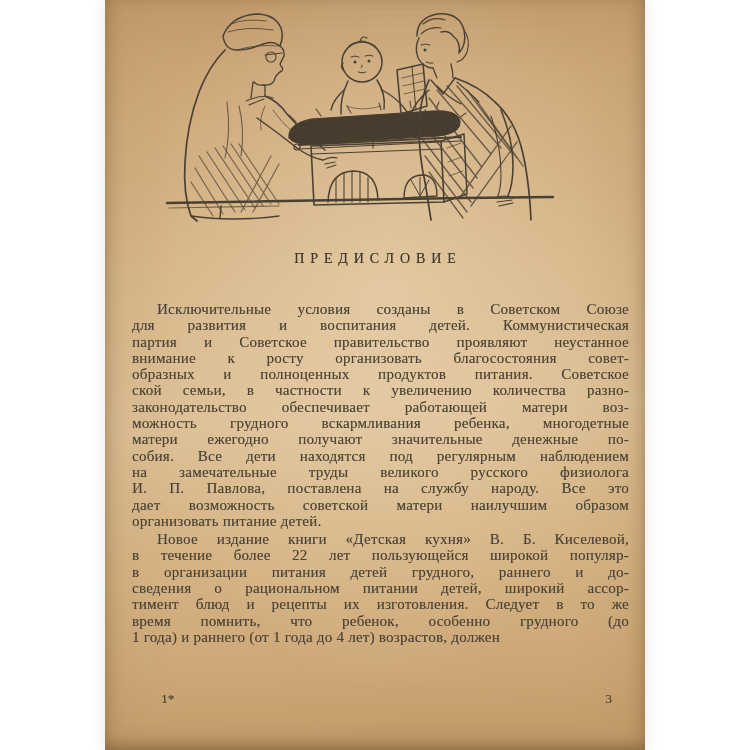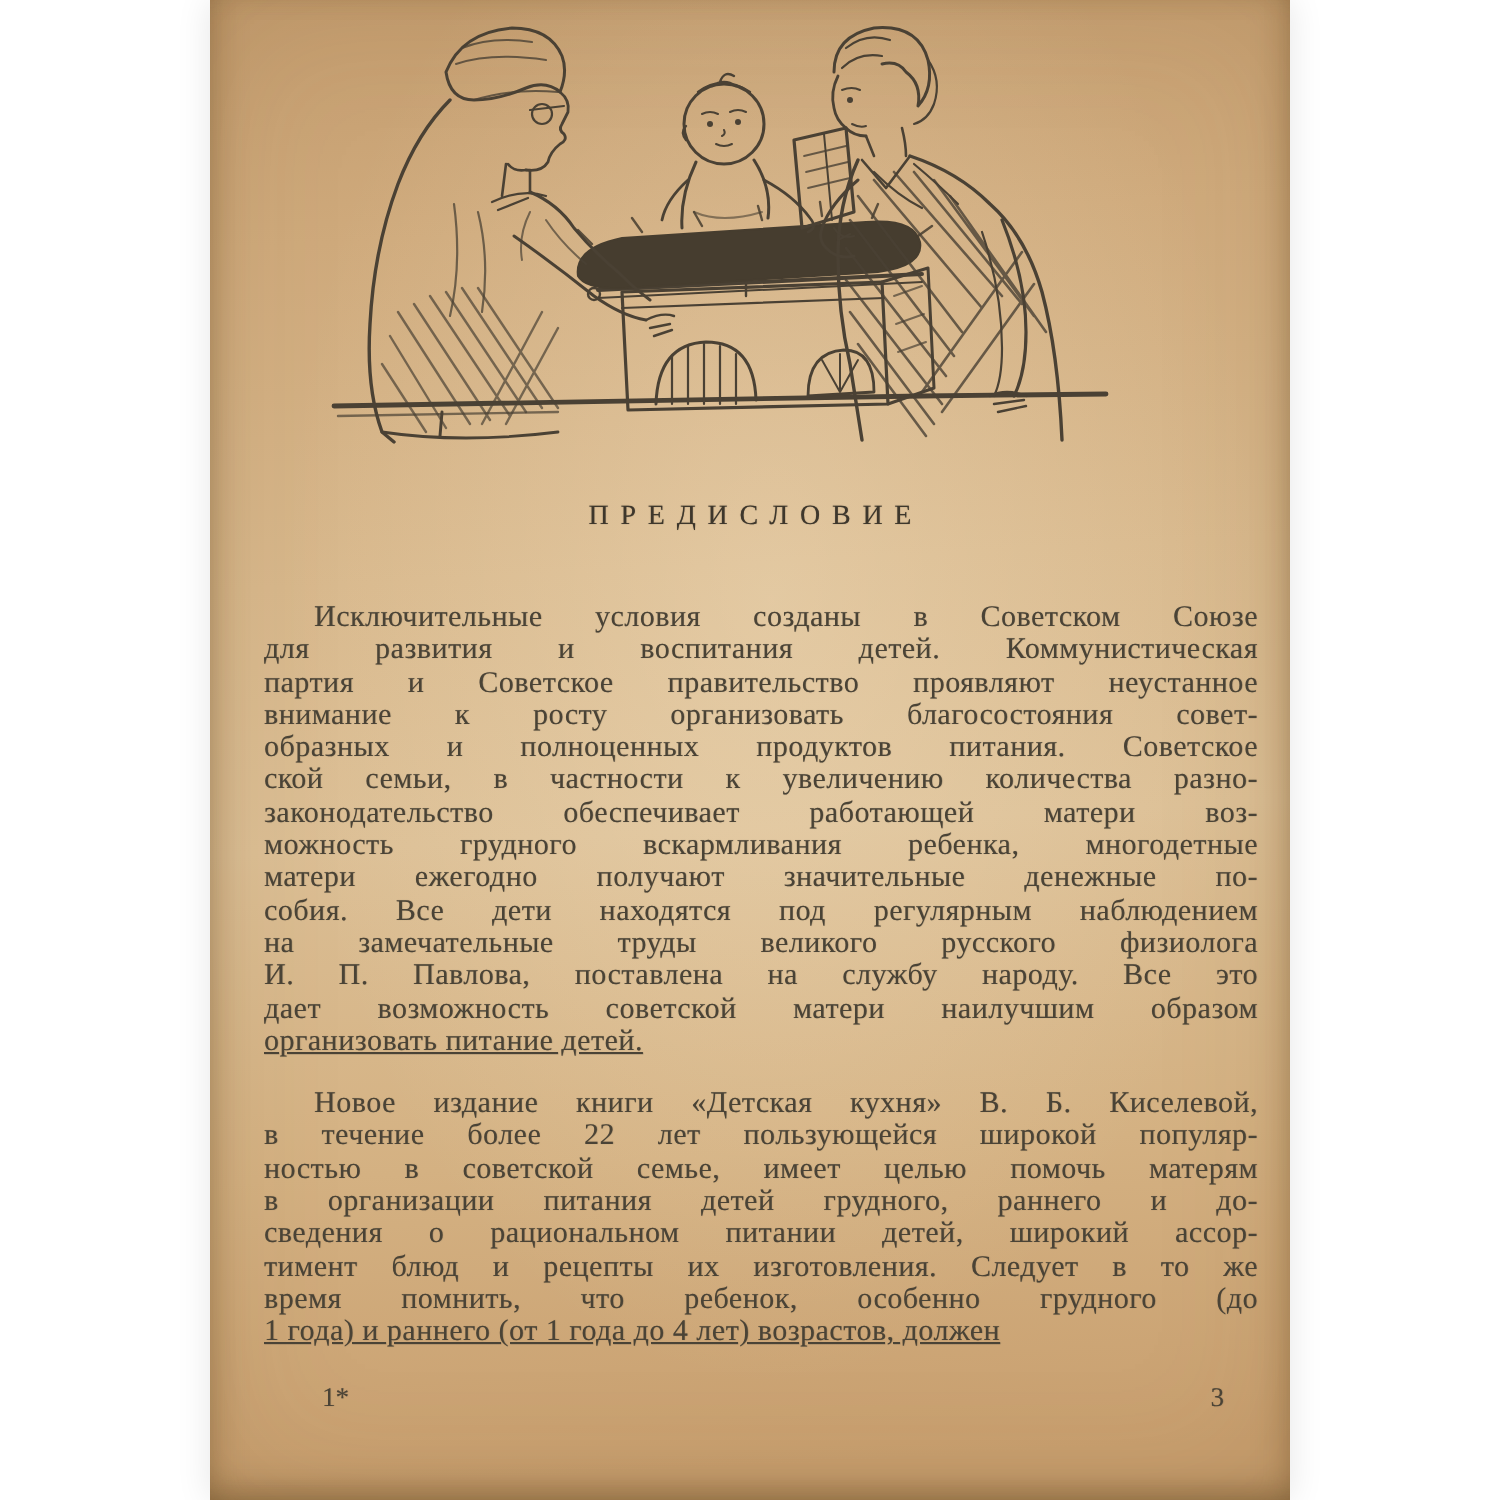--- a/index.html
+++ b/index.html
@@ -31,29 +31,29 @@
     color:#3e372c;font-weight:500;
     text-shadow:0 0 .5px rgba(62,55,44,.6);
   }
   .text-block{
     position:absolute;top:301px;left:27px;right:16px;
     font-size:15px;line-height:16.3px;
     color:#4a4336;
     letter-spacing:.25px;
     text-shadow:.2px .2px .4px rgba(74,67,54,.45);
   }
-  .para + .para{margin-top:15px;}
+  .para + .para{margin-top:2px;}
   .tline{
     text-align:justify;
     text-align-last:justify;
     -moz-text-align-last:justify;
     white-space:normal;
   }
   .tline.first{text-indent:25px;}
-  .tline.last{text-align-last:left;text-decoration:underline;-moz-text-align-last:left;}
+  .tline.last{text-align-last:left;-moz-text-align-last:left;}
   .footer-mark{
     position:absolute;top:691px;
     font-size:13.5px;color:#4a4336;
     text-shadow:.2px .2px .4px rgba(74,67,54,.45);
   }
   .footer-left{left:56px;}
   .footer-right{right:33px;}
 </style>
 </head>
 <body>
@@ -155,21 +155,20 @@
           <div class="tline">матери ежегодно получают значительные денежные по-</div>
           <div class="tline">собия. Все дети находятся под регулярным наблюдением</div>
           <div class="tline">на замечательные труды великого русского физиолога</div>
           <div class="tline">И. П. Павлова, поставлена на службу народу. Все это</div>
           <div class="tline">дает возможность советской матери наилучшим образом</div>
           <div class="tline last">организовать питание детей.</div>
         </div>
         <div class="para">
           <div class="tline first">Новое издание книги «Детская кухня» В. Б. Киселевой,</div>
           <div class="tline">в течение более 22 лет пользующейся широкой популяр-</div>
-          <div class="tline">ностью в советской семье, имеет целью помочь матерям</div>
           <div class="tline">в организации питания детей грудного, раннего и до-</div>
           <div class="tline">сведения о рациональном питании детей, широкий ассор-</div>
           <div class="tline">тимент блюд и рецепты их изготовления. Следует в то же</div>
           <div class="tline">время помнить, что ребенок, особенно грудного (до</div>
           <div class="tline last">1 года) и раннего (от 1 года до 4 лет) возрастов, должен</div>
         </div>
       </div>
 
     <div class="footer-mark footer-left">1*</div>
     <div class="footer-mark footer-right">3</div>

